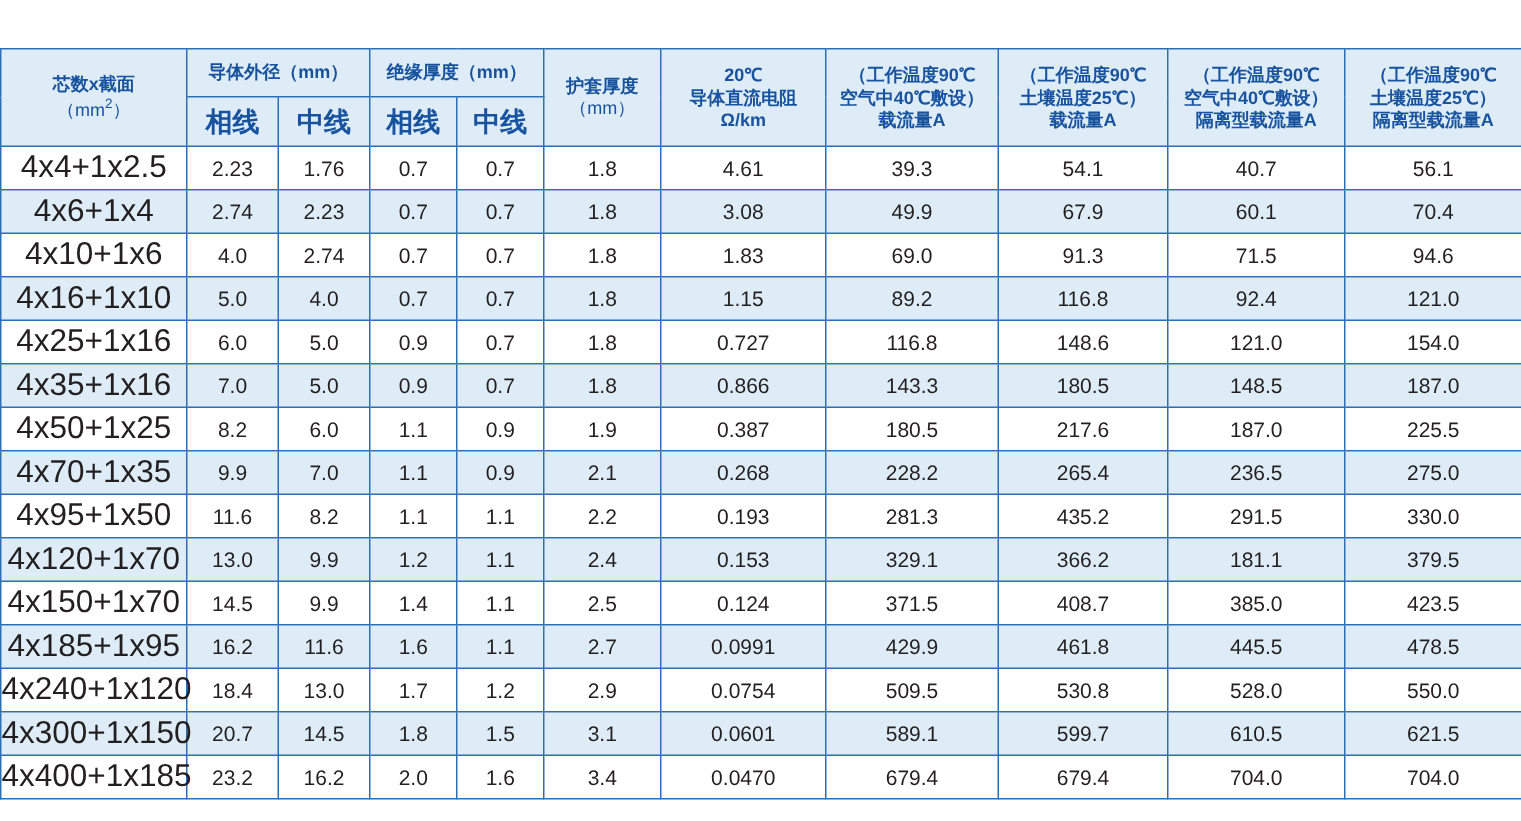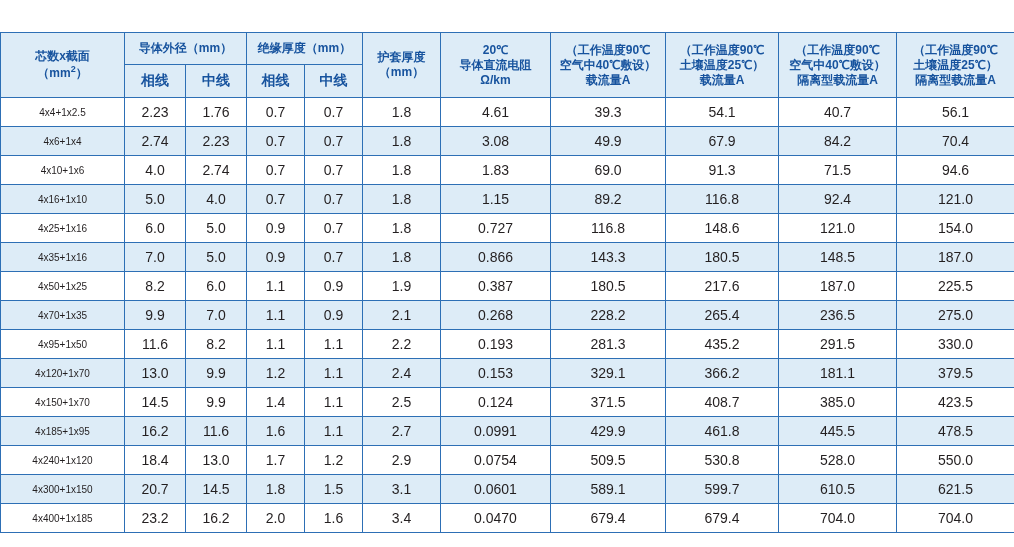--- a/index.html
+++ b/index.html
@@ -33,44 +33,44 @@
     color: #17539e;
     font-weight: bold;
     line-height: 1.25;
     padding: 3px 2px;
   }
   #spec-table thead th.tall {
     height: 58px;
   }
   #spec-table thead th.sub {
     height: 26px;
-    font-size: 14px;
+    font-size: 18px;
   }
   #spec-table thead th .small {
     font-size: 12px;
     font-weight: bold;
     display: block;
   }
   #spec-table thead th .unit {
     font-size: 12px;
-    font-weight: bold;
+    font-weight: normal;
     display: block;
   }
   
   #spec-table tbody tr td {
     height: 28px;
   }
   #spec-table tbody tr.odd td {
     background: #ffffff;
   }
   #spec-table tbody tr.even td {
     background: #ddecf7;
   }
   #spec-table tbody td.firstcol {
-    font-size: 10px;
+    font-size: 21px;
   }
   sup {
     font-size: 9px;
     vertical-align: super;
   }
   .nowrap { white-space: nowrap; }
 </style>
 </head>
 <body>
 
@@ -154,21 +154,21 @@
       <tr class="even">
         <td class="firstcol nowrap">4x6+1x4</td>
         <td>2.74</td>
         <td>2.23</td>
         <td>0.7</td>
         <td>0.7</td>
         <td>1.8</td>
         <td>3.08</td>
         <td>49.9</td>
         <td>67.9</td>
-        <td>84.2</td>
+        <td>60.1</td>
         <td>70.4</td>
       </tr>
       <tr class="odd">
         <td class="firstcol nowrap">4x10+1x6</td>
         <td>4.0</td>
         <td>2.74</td>
         <td>0.7</td>
         <td>0.7</td>
         <td>1.8</td>
         <td>1.83</td>

